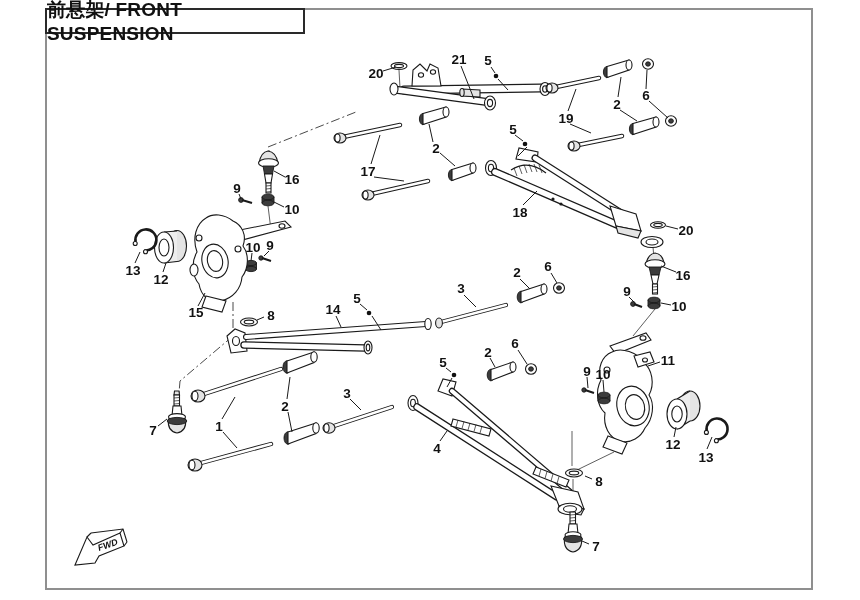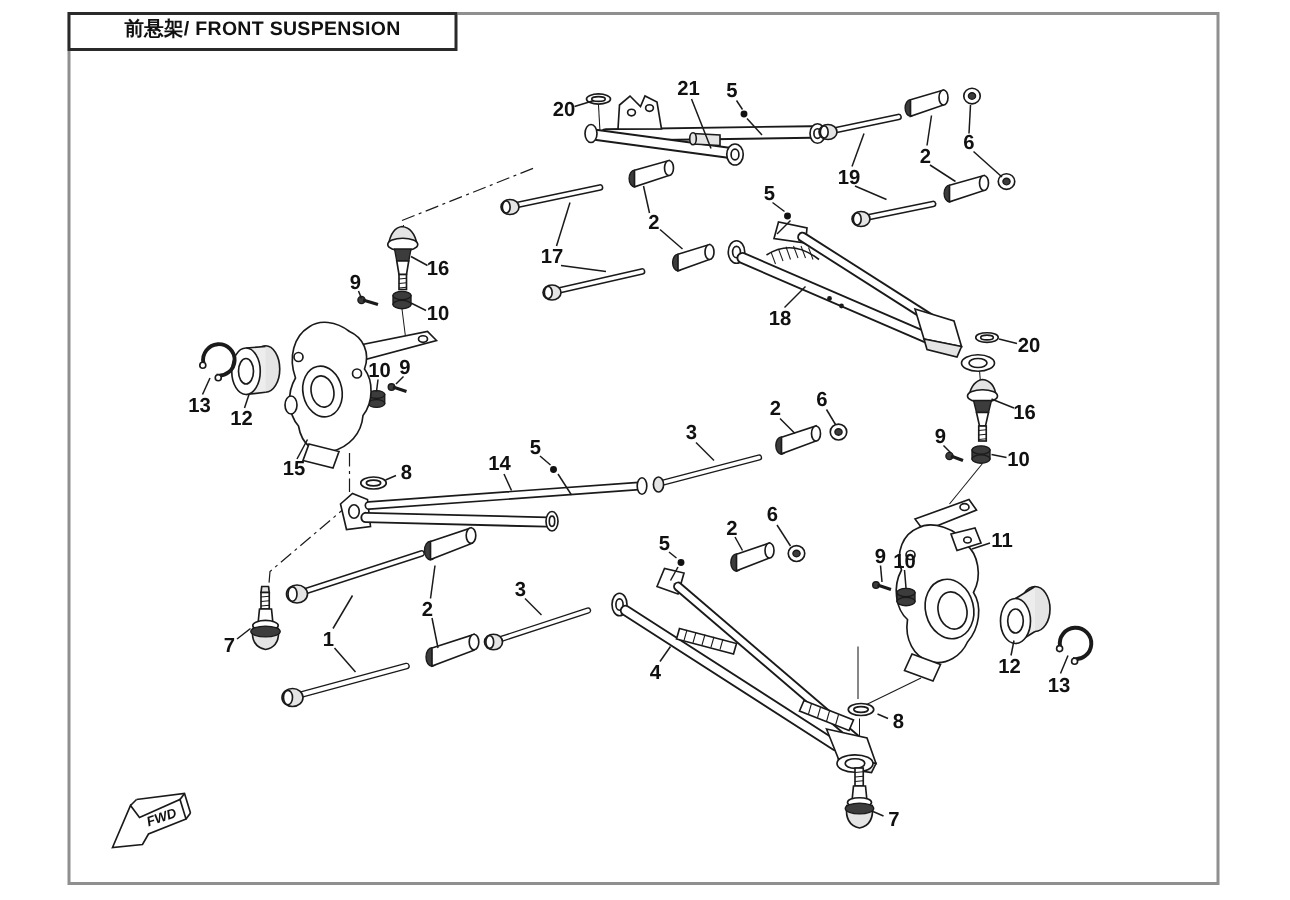--- a/index.html
+++ b/index.html
@@ -2,22 +2,22 @@
 <html><head>
 <meta charset="utf-8">
 <style>
   html,body{margin:0;padding:0;background:#fff;}
   #stage{position:relative;width:860px;height:600px;background:#fff;overflow:hidden;
          font-family:"Liberation Sans",sans-serif;}
   #frame{position:absolute;left:45px;top:8px;width:768px;height:582px;
          border:2px solid #8f8f8f;box-sizing:border-box;}
   #title-box{position:absolute;left:45px;top:8px;width:260px;height:26px;
          border:2px solid #2a2a2a;box-sizing:border-box;background:#fff;
-         display:flex;align-items:flex-start;justify-content:center;
-         font-weight:bold;font-size:13px;color:#111;letter-spacing:0.2px;}
+         display:flex;align-items:center;justify-content:center;
+         font-weight:bold;font-size:19px;color:#111;letter-spacing:0.2px;}
   svg{position:absolute;left:0;top:0;}
   .ln{stroke:#1a1a1a;stroke-width:1.1;fill:none}
   .thin{stroke:#1a1a1a;stroke-width:0.7;fill:none}
   .dash{stroke:#1a1a1a;stroke-width:0.8;fill:none;stroke-dasharray:9 3 2 3}
   .fw{fill:#fff;stroke:#1a1a1a;stroke-width:1.1}
   .fg{fill:#e4e4e4;stroke:#1a1a1a;stroke-width:1.1}
   .fd{fill:#3c3c3c;stroke:#1a1a1a;stroke-width:0.9}
   .to{stroke:#1a1a1a;stroke-linecap:round;fill:none}
   .ti{stroke:#fff;stroke-linecap:round;fill:none}
   .leader{stroke:#1a1a1a;stroke-width:1;fill:none}

